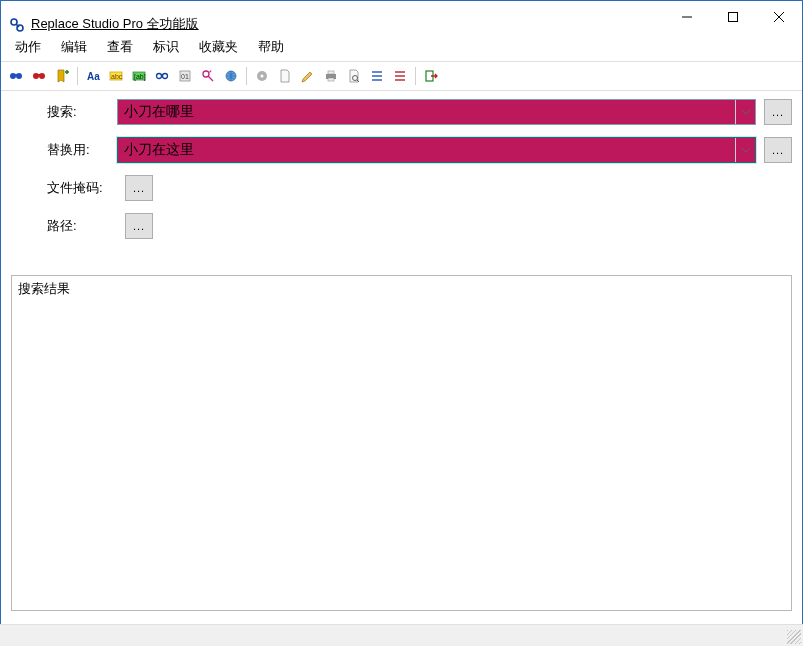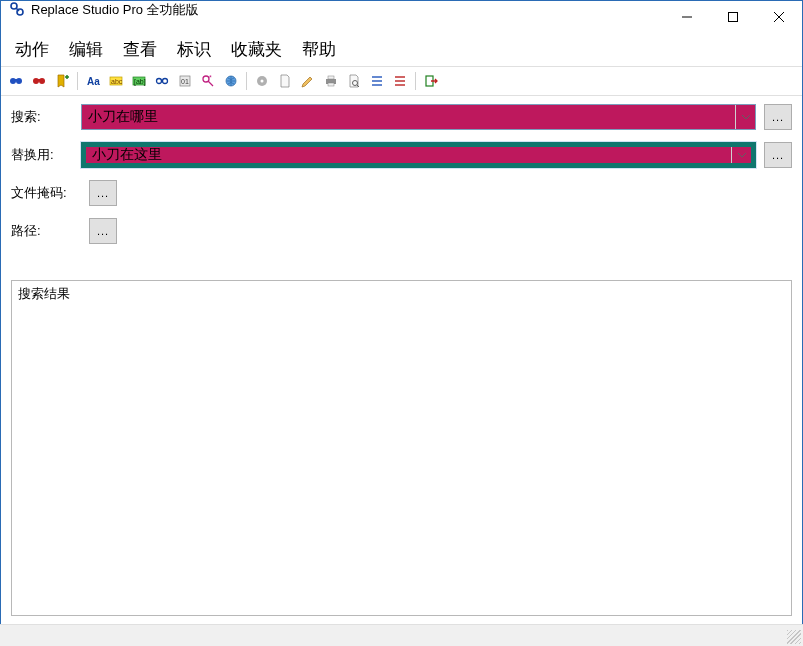--- a/index.html
+++ b/index.html
@@ -1,31 +1,31 @@
 <!DOCTYPE html>
 <html><head>
 <meta charset="utf-8">
 <style>
 * { box-sizing: border-box; margin: 0; padding: 0; }
 body { font-family: "Microsoft YaHei", "Segoe UI", Tahoma, sans-serif; font-size: 13px; background: #fff; width: 803px; height: 646px; overflow: hidden; border: 1px solid #2a6bb5; }
-.titlebar { height: 32px; display: flex; align-items: flex-start; background: #fff; padding-left: 8px; }
+.titlebar { height: 32px; display: flex; align-items: flex-end; background: #fff; padding-left: 8px; text-decoration: underline; }
 .titlebar .icon { width: 16px; height: 16px; margin-right: 6px; display:flex; align-items:center; justify-content:center; }
 .titlebar .title { flex: 1; font-size: 13px; color: #000; }
 .titlebar .winbtns { display: flex; }
 .titlebar .winbtn { width: 46px; height: 32px; display: flex; align-items: center; justify-content: center; cursor: default; }
 .menubar { display: flex; padding: 2px 4px; background: #fff; border-bottom: 1px solid #e0e0e0; }
-.menubar .menuitem { padding: 3px 10px; cursor: default; font-size: 17px; text-align: right; }
+.menubar .menuitem { padding: 3px 10px; cursor: default; font-size: 13px; text-align: right; }
 .toolbar { display: flex; align-items: center; padding: 3px 4px; background: #fff; border-bottom: 1px solid #e0e0e0; gap: 1px; }
 .toolbar .tbtn { width: 22px; height: 22px; display: flex; align-items: center; justify-content: center; cursor: default; }
 .toolbar .sep { width: 1px; height: 18px; background: #d0d0d0; margin: 0 3px; }
 .formarea { padding: 8px 10px; }
 .formrow { display: flex; align-items: center; margin-bottom: 12px; }
-.formrow label { width: 70px; font-size: 13px; color: #000; }
+.formrow label { width: 70px; font-size: 13px; color: #000; margin-left: 36px; }
 .formrow .combo { flex: 1; display: flex; border: 1px solid #7a9cbc; background: #be185d; height: 26px; }
-.formrow.active .combo { border: 5px solid #0f766e; box-shadow: 0 0 0 1px rgba(74,144,217,0.25); }
+.formrow.active .combo { border: 1px solid #0f766e; box-shadow: 0 0 0 1px rgba(74,144,217,0.25); }
 .formrow .combo input { flex: 1; border: none; outline: none; padding: 0 6px; font-size: 14px; font-family: inherit; background: transparent; }
 .formrow .combo .dd { width: 20px; display: flex; align-items: center; justify-content: center; border-left: 1px solid #d0d0d0; cursor: default; }
 .formrow .morebtn { width: 28px; height: 26px; margin-left: 8px; background: #e1e1e1; border: 1px solid #adadad; display: flex; align-items: center; justify-content: center; cursor: default; font-size: 11px; letter-spacing: 1px; }
 .resultsarea { margin: 16px 10px 10px 10px; border: 1px solid #b8b8b8; height: 336px; background: #fff; }
 .resultsarea .reshdr { padding: 4px 6px; font-size: 13px; color: #000; }
 .statusbar { position: absolute; bottom: 0; left: 0; right: 0; height: 22px; border-top: 1px solid #e0e0e0; background: #f0f0f0; display:flex; justify-content:flex-end; align-items:flex-end; padding:2px 2px; }
 .grip { width:14px; height:14px; background: repeating-linear-gradient(135deg,#999 0 1px,transparent 1px 3px); opacity:0.5; }
 svg { display:block; }
 </style>
 </head>

